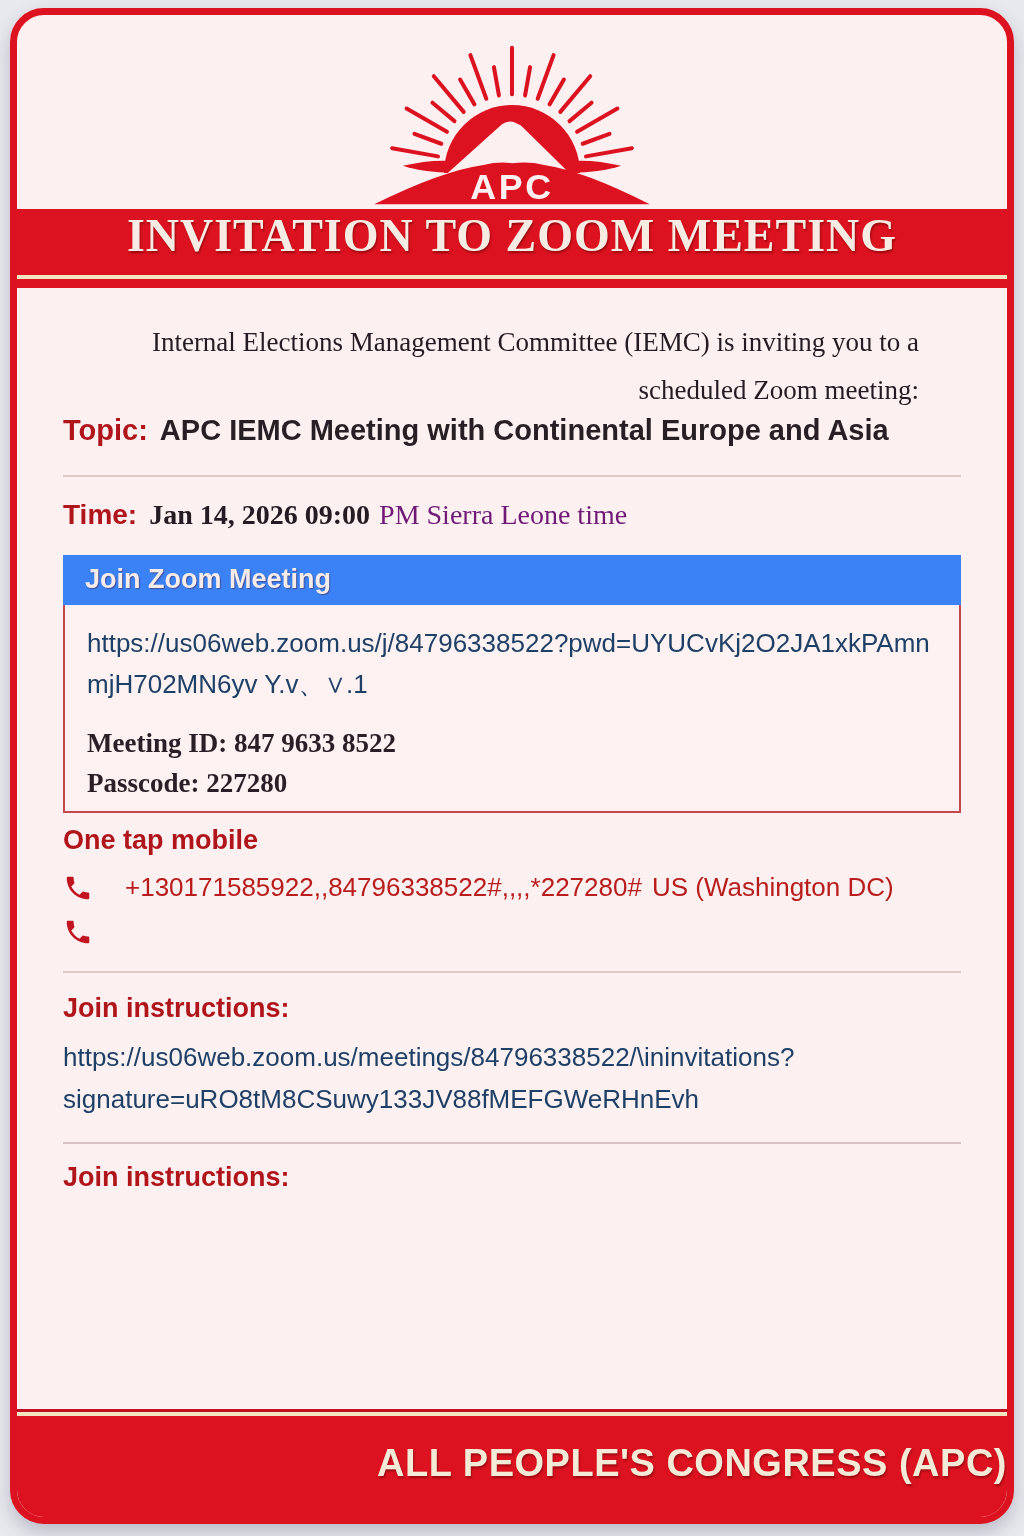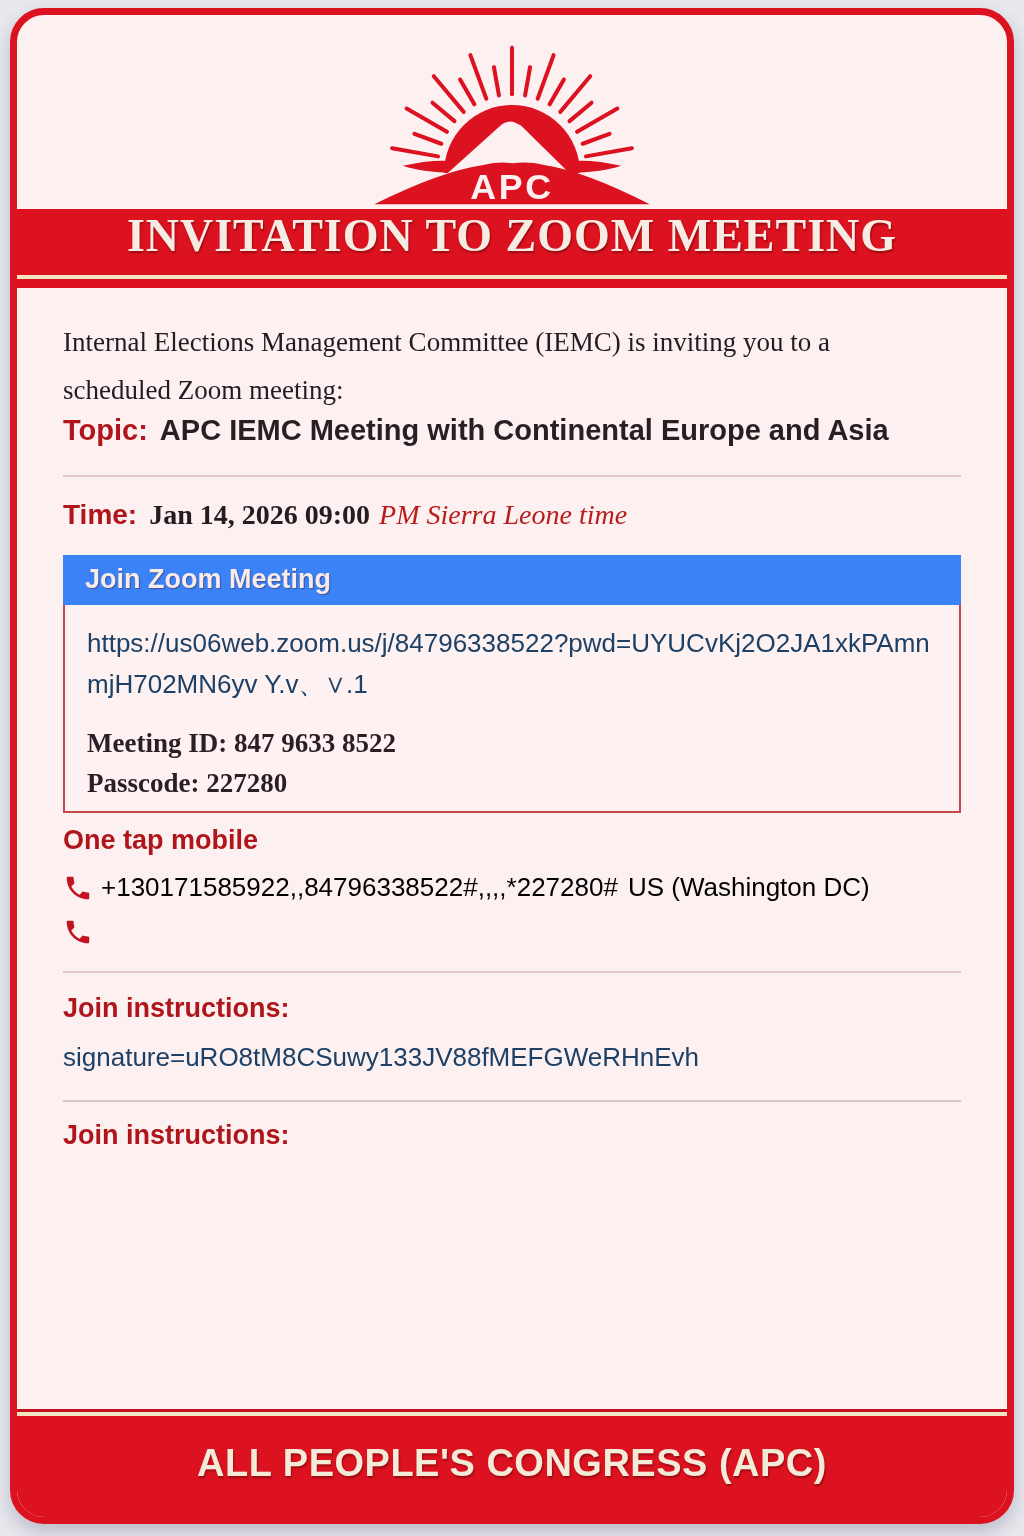--- a/index.html
+++ b/index.html
@@ -32,63 +32,63 @@
     padding:0 0 13px;
     text-shadow:1px 2px 2px rgba(90,0,0,.5);
   }
   .cream-line { height:4px; background:#f3e4c2; }
   .banner-strip { height:9px; background:#dd1220; }
   
   .content { flex:1 1 auto; padding:0 46px; display:flex; flex-direction:column; }
   .intro {
     margin-top:30px; max-width:856px;
     font-family:"Liberation Serif", serif;
-    font-size:27px; line-height:48px; color:#241c22;
+    font-size:27px; line-height:48px; color:#241c22;text-align:right;
   }
   .topic-row { font-size:29px; font-weight:bold; }
   .label-red { color:#b0151b; margin-right:12px; font-weight:bold; }
   .topic-value { color:#271f24; }
   .sep { border:none; border-top:2px solid #e3c8ca; margin:28px 0 0; }
   .sep2 { border:none; border-top:2px solid #e3c8ca; margin:24px 0 0; }
   .sep3 { border:none; border-top:2px solid #d9c2c4; margin:22px 0 0; }
   .time-row { margin-top:22px; font-size:28px; }
   .time-bold { font-family:"Liberation Serif", serif; font-weight:bold; color:#241c22; }
-  .time-rest { font-family:"Liberation Serif", serif; color:#b91c1c; margin-left:9px;font-style:italic; }
+  .time-rest { font-family:"Liberation Serif", serif; color:#701a75; margin-left:9px; }
   
   .join-bar {
     margin-top:24px;
     background:#3b82f6; color:#f6ece9;
     font-weight:bold; font-size:27px;
     padding:9px 22px 10px;
     text-shadow:1px 1px 1px rgba(90,0,0,.4);
   }
   .join-box {
     border:2px solid #c4474e; border-top:none;
     background:#fdf1f1;
     padding:18px 22px 8px;
   }
   .join-url { color:#1d4066; font-size:26px; line-height:41px; word-break:break-all; }
   .join-meta { margin-top:18px; font-family:"Liberation Serif", serif;
     font-weight:bold; font-size:27px; color:#2a1f26; line-height:40px; }
   
   .onetap-header { margin-top:12px; color:#b0151b; font-weight:bold; font-size:27px; }
-  .phone-row { display:flex; align-items:center; gap:8px; font-size:26px; color:#000000; }
+  .phone-row { display:flex; align-items:center; gap:32px; font-size:26px; color:#b91c1c; }
   .phone-row.first { margin-top:16px; }
   .phone-row.second { margin-top:14px; }
   .phone-icon { width:30px; height:30px; flex:0 0 auto; }
   .phone-loc { margin-left:10px; }
   
   .ji-header { color:#b0151b; font-weight:bold; font-size:27px; }
   .ji-h1 { margin-top:20px; }
   .ji-h2 { margin-top:18px; }
   .ji-url { margin-top:12px; color:#1d4066; font-size:26px; line-height:42px; word-break:break-all; }
   
   .footer { margin-top:auto; background:#dd1220; border-top:3px solid #c11020; }
   .footer-title {
-    text-align:center; font-weight:bold; font-size:38px;
+    text-align:right; font-weight:bold; font-size:38px;
     color:#f4ead8; letter-spacing:.5px;
     padding:26px 0 32px;
     text-shadow:1px 2px 2px rgba(80,0,0,.45);
   }
 </style>
 </head>
 <body>
 
 <div class="card">
 
@@ -166,20 +166,21 @@
     <div class="phone-row second">
       <svg class="phone-icon" viewBox="0 0 24 24">
         <path fill="#c11420" d="M6.62 10.79c1.44 2.83 3.76 5.14 6.59 6.59l2.2-2.21c.27-.27.67-.36 1.02-.24 1.12.37 2.33.57 3.57.57.55 0 1 .45 1 1V20c0 .55-.45 1-1 1-9.39 0-17-7.61-17-17 0-.55.45-1 1-1h3.5c.55 0 1 .45 1 1 0 1.25.2 2.45.57 3.57.11.35.03.74-.25 1.02l-2.21 2.2z"></path>
       </svg>
     </div>
 
     <hr class="sep2">
 
     <div class="ji-header ji-h1">Join instructions:</div>
     <div class="ji-url">
+      <div>https://us06web.zoom.us/meetings/84796338522/\ininvitations?</div>
       <div>signature=uRO8tM8CSuwy133JV88fMEFGWeRHnEvh</div>
     </div>
 
     <hr class="sep3">
 
     <div class="ji-header ji-h2">Join instructions:</div>
 
   </div>
 
   <div class="footer">

